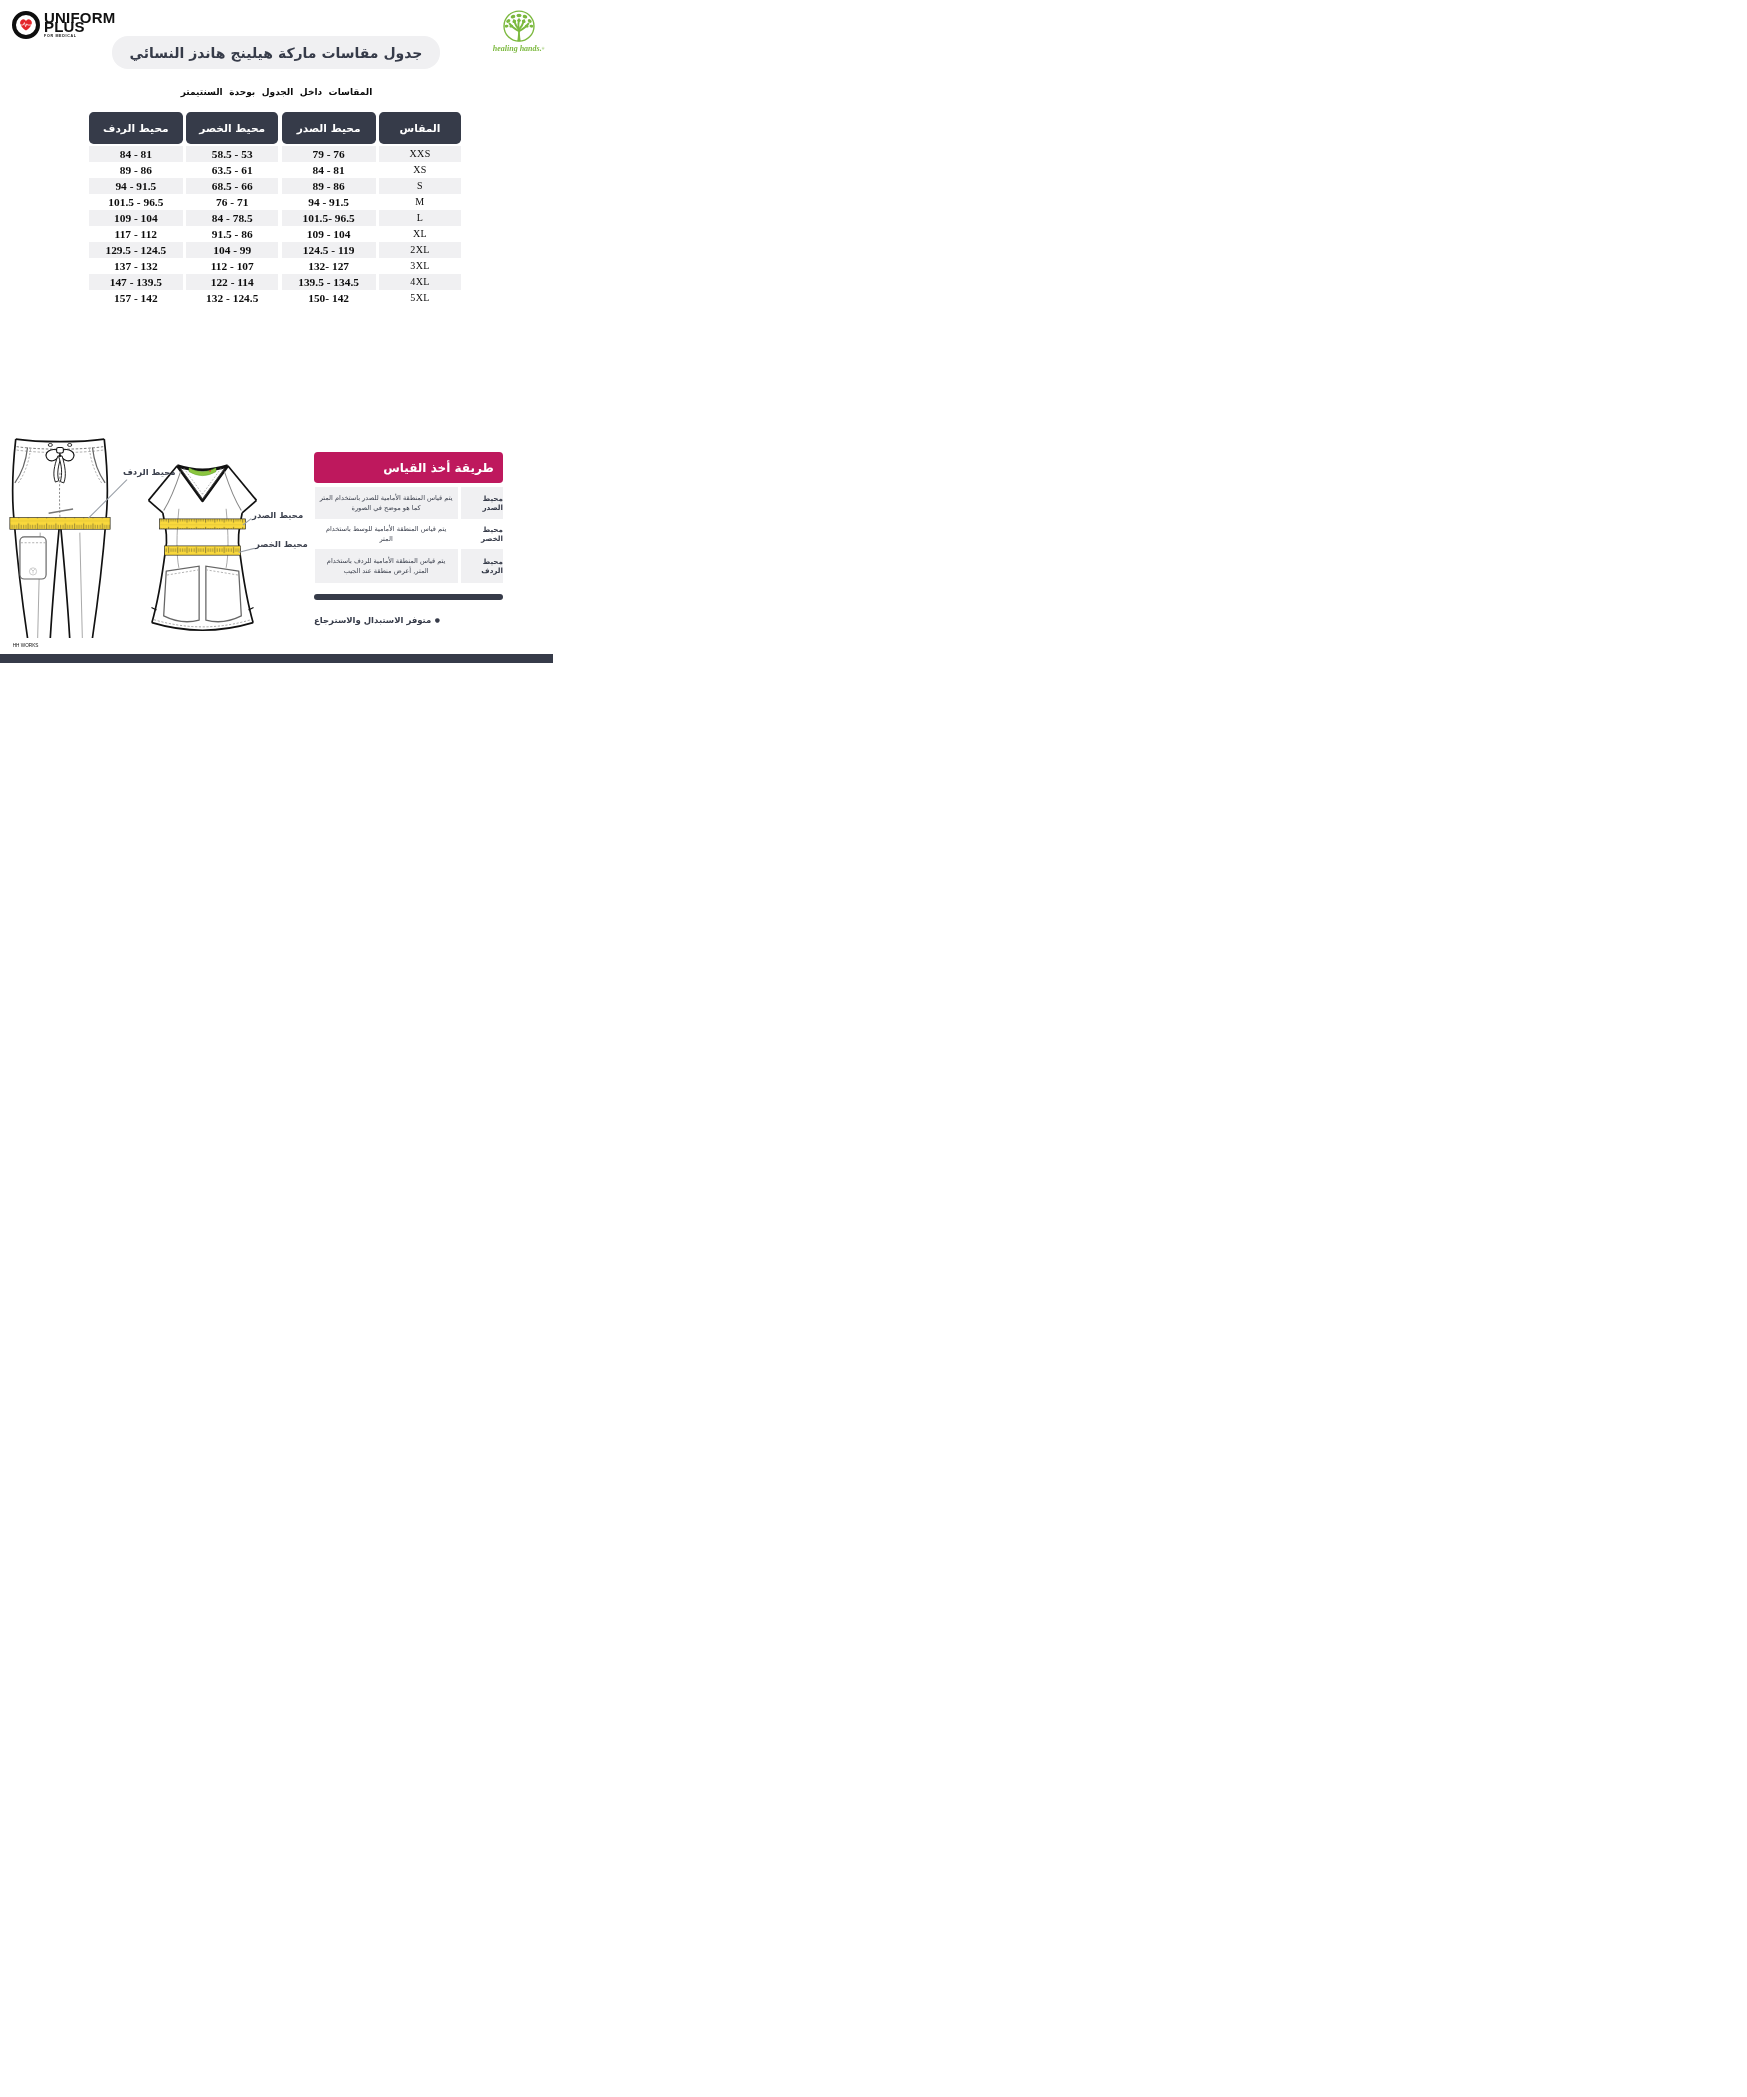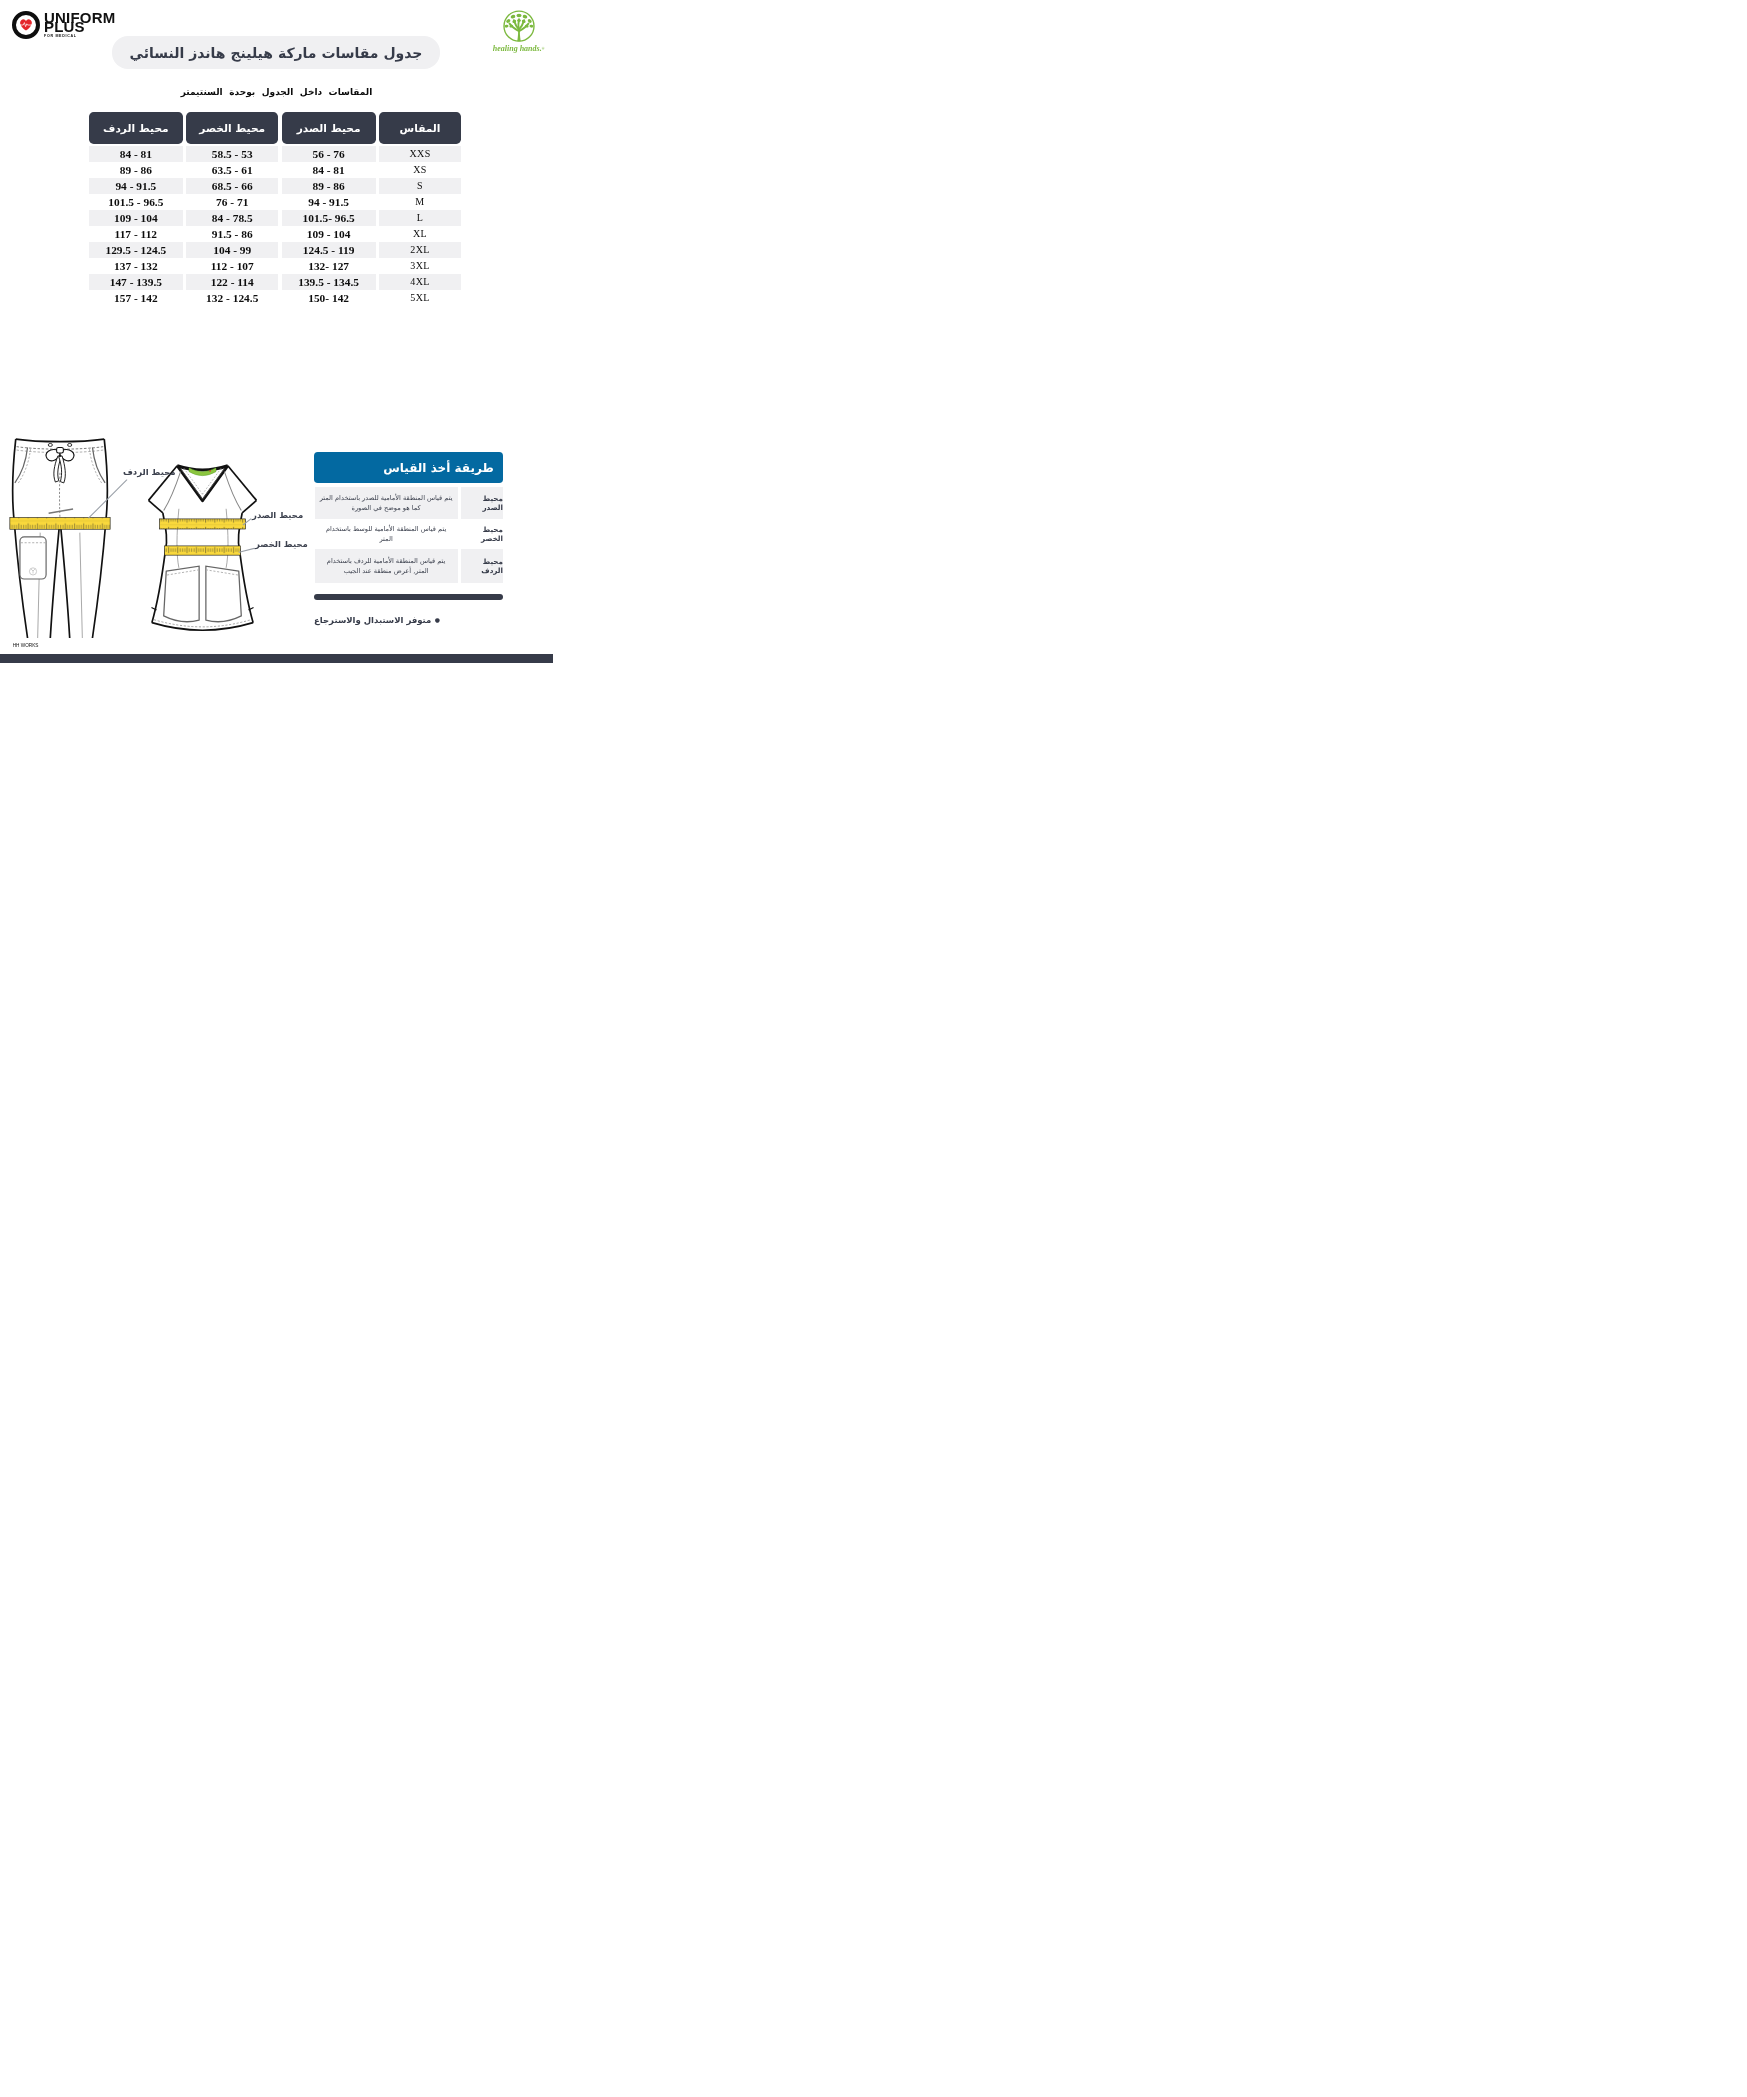--- a/index.html
+++ b/index.html
@@ -29,21 +29,21 @@
   .size-table{position:absolute;left:89px;top:112px;width:372px;direction:rtl;}
   .tgrid{display:grid;grid-template-columns:82px 94px 92px 94px;column-gap:3.4px;}
   .th{height:32px;background:#363b49;border-radius:4.7px;color:#fff;font-size:10.6px;font-weight:700;
       display:flex;align-items:center;justify-content:center;}
   .tbody{margin-top:1.7px;}
   .trow .td{height:16px;display:flex;align-items:center;justify-content:center;
       font-family:"Liberation Serif",serif;font-size:11.4px;font-weight:600;color:#0d0d0d;}
   .trow .td.size{font-size:10px;font-weight:400;letter-spacing:0.4px;}
   .trow.alt .td{background:#f0f0f2;}
   
-  .guide-header{position:absolute;left:314px;top:452px;width:189px;height:31px;background:#0369a1;
+  .guide-header{position:absolute;left:314px;top:452px;width:189px;height:31px;background:#be185d;
       border-radius:3.8px;display:flex;align-items:center;direction:rtl;box-sizing:border-box;padding-right:9.3px;}
   .guide-header span{color:#fff;font-size:12px;font-weight:700;}
   .guide-rows{position:absolute;left:314px;top:487px;width:189px;direction:rtl;}
   .grow{display:grid;grid-template-columns:42px 143px;column-gap:3.4px;}
   .grow .glabel{display:flex;align-items:center;justify-content:center;
       font-size:7.2px;font-weight:600;color:#363b49;}
   .grow .gdesc{display:flex;align-items:center;justify-content:center;text-align:center;
       font-size:6.6px;line-height:1.55;color:#3a3f4c;box-sizing:border-box;padding:1.7px 4.2px;}
   .grow.gray .glabel,.grow.gray .gdesc{background:#f0f0f2;}
   .g1{height:32px;} .g2{height:30px;} .g3{height:34px;}
@@ -119,21 +119,21 @@
   <div class="size-table">
     <div class="tgrid thead">
       <div class="th">المقاس</div>
       <div class="th">محيط الصدر</div>
       <div class="th">محيط الخصر</div>
       <div class="th">محيط الردف</div>
     </div>
     <div class="tbody">
       <div class="tgrid trow alt">
         <div class="td size">XXS</div>
-        <div class="td">76 - 56</div>
+        <div class="td">76 - 79</div>
         <div class="td">53 - 58.5</div>
         <div class="td">81 - 84</div>
       </div>
       <div class="tgrid trow">
         <div class="td size">XS</div>
         <div class="td">81 - 84</div>
         <div class="td">61 - 63.5</div>
         <div class="td">86 - 89</div>
       </div>
       <div class="tgrid trow alt">

